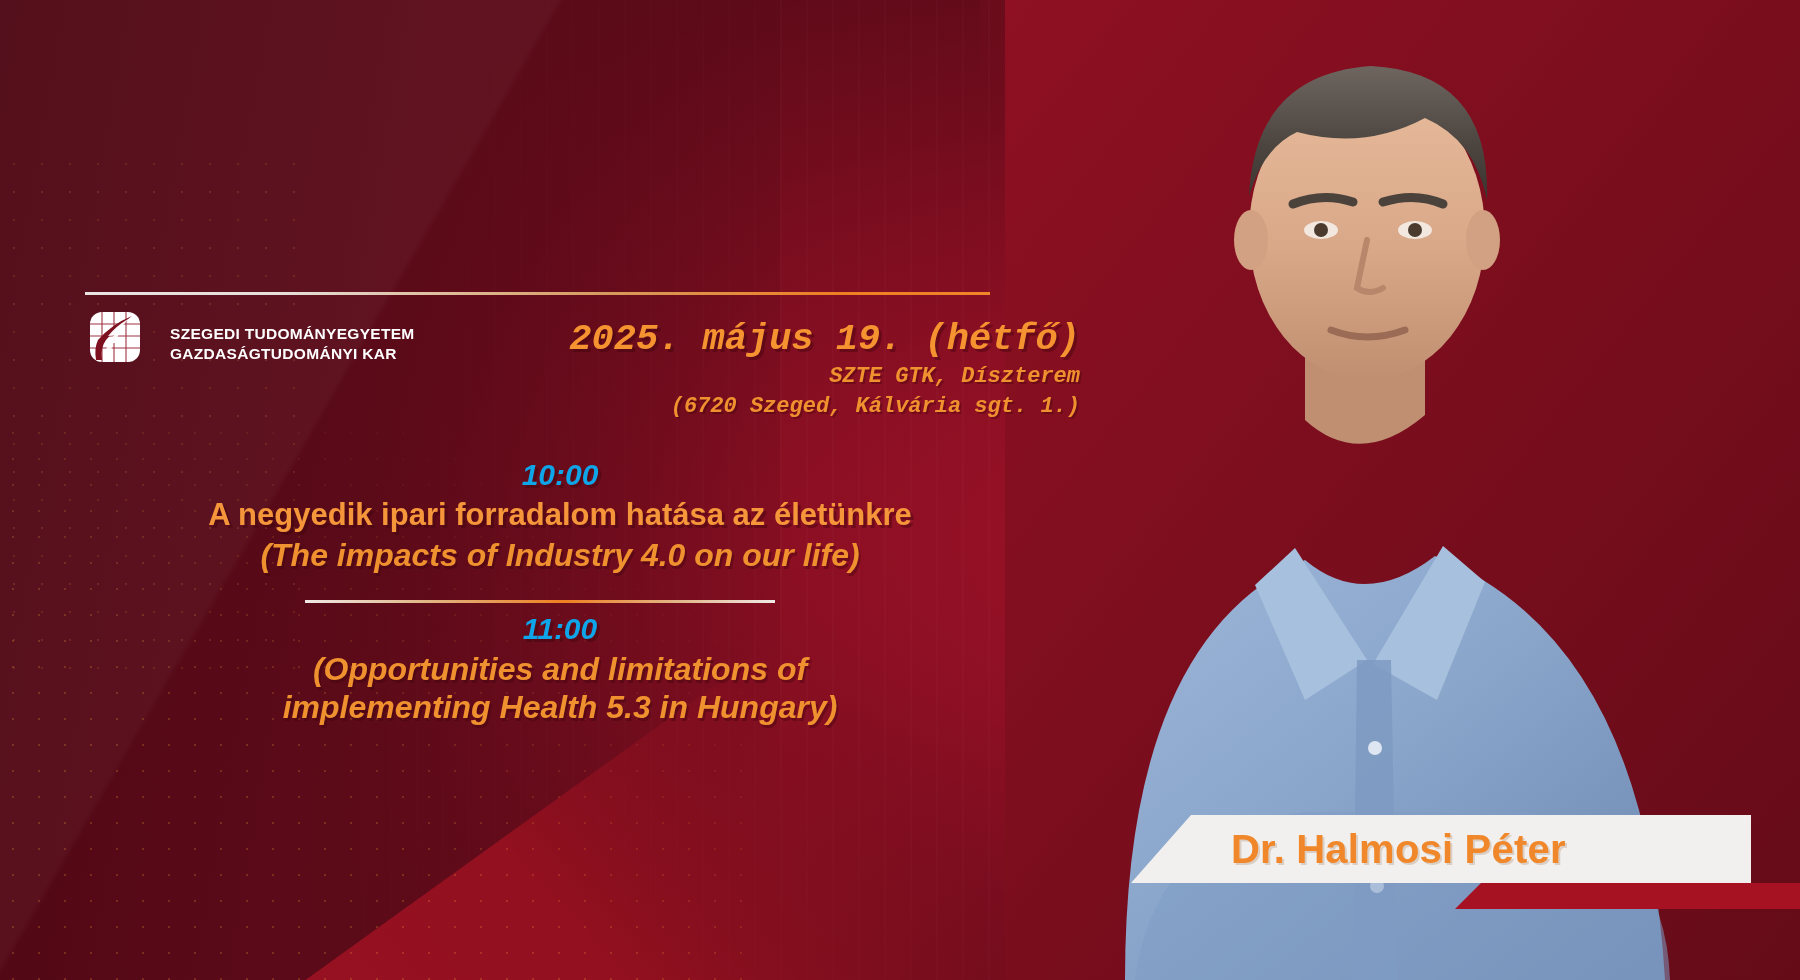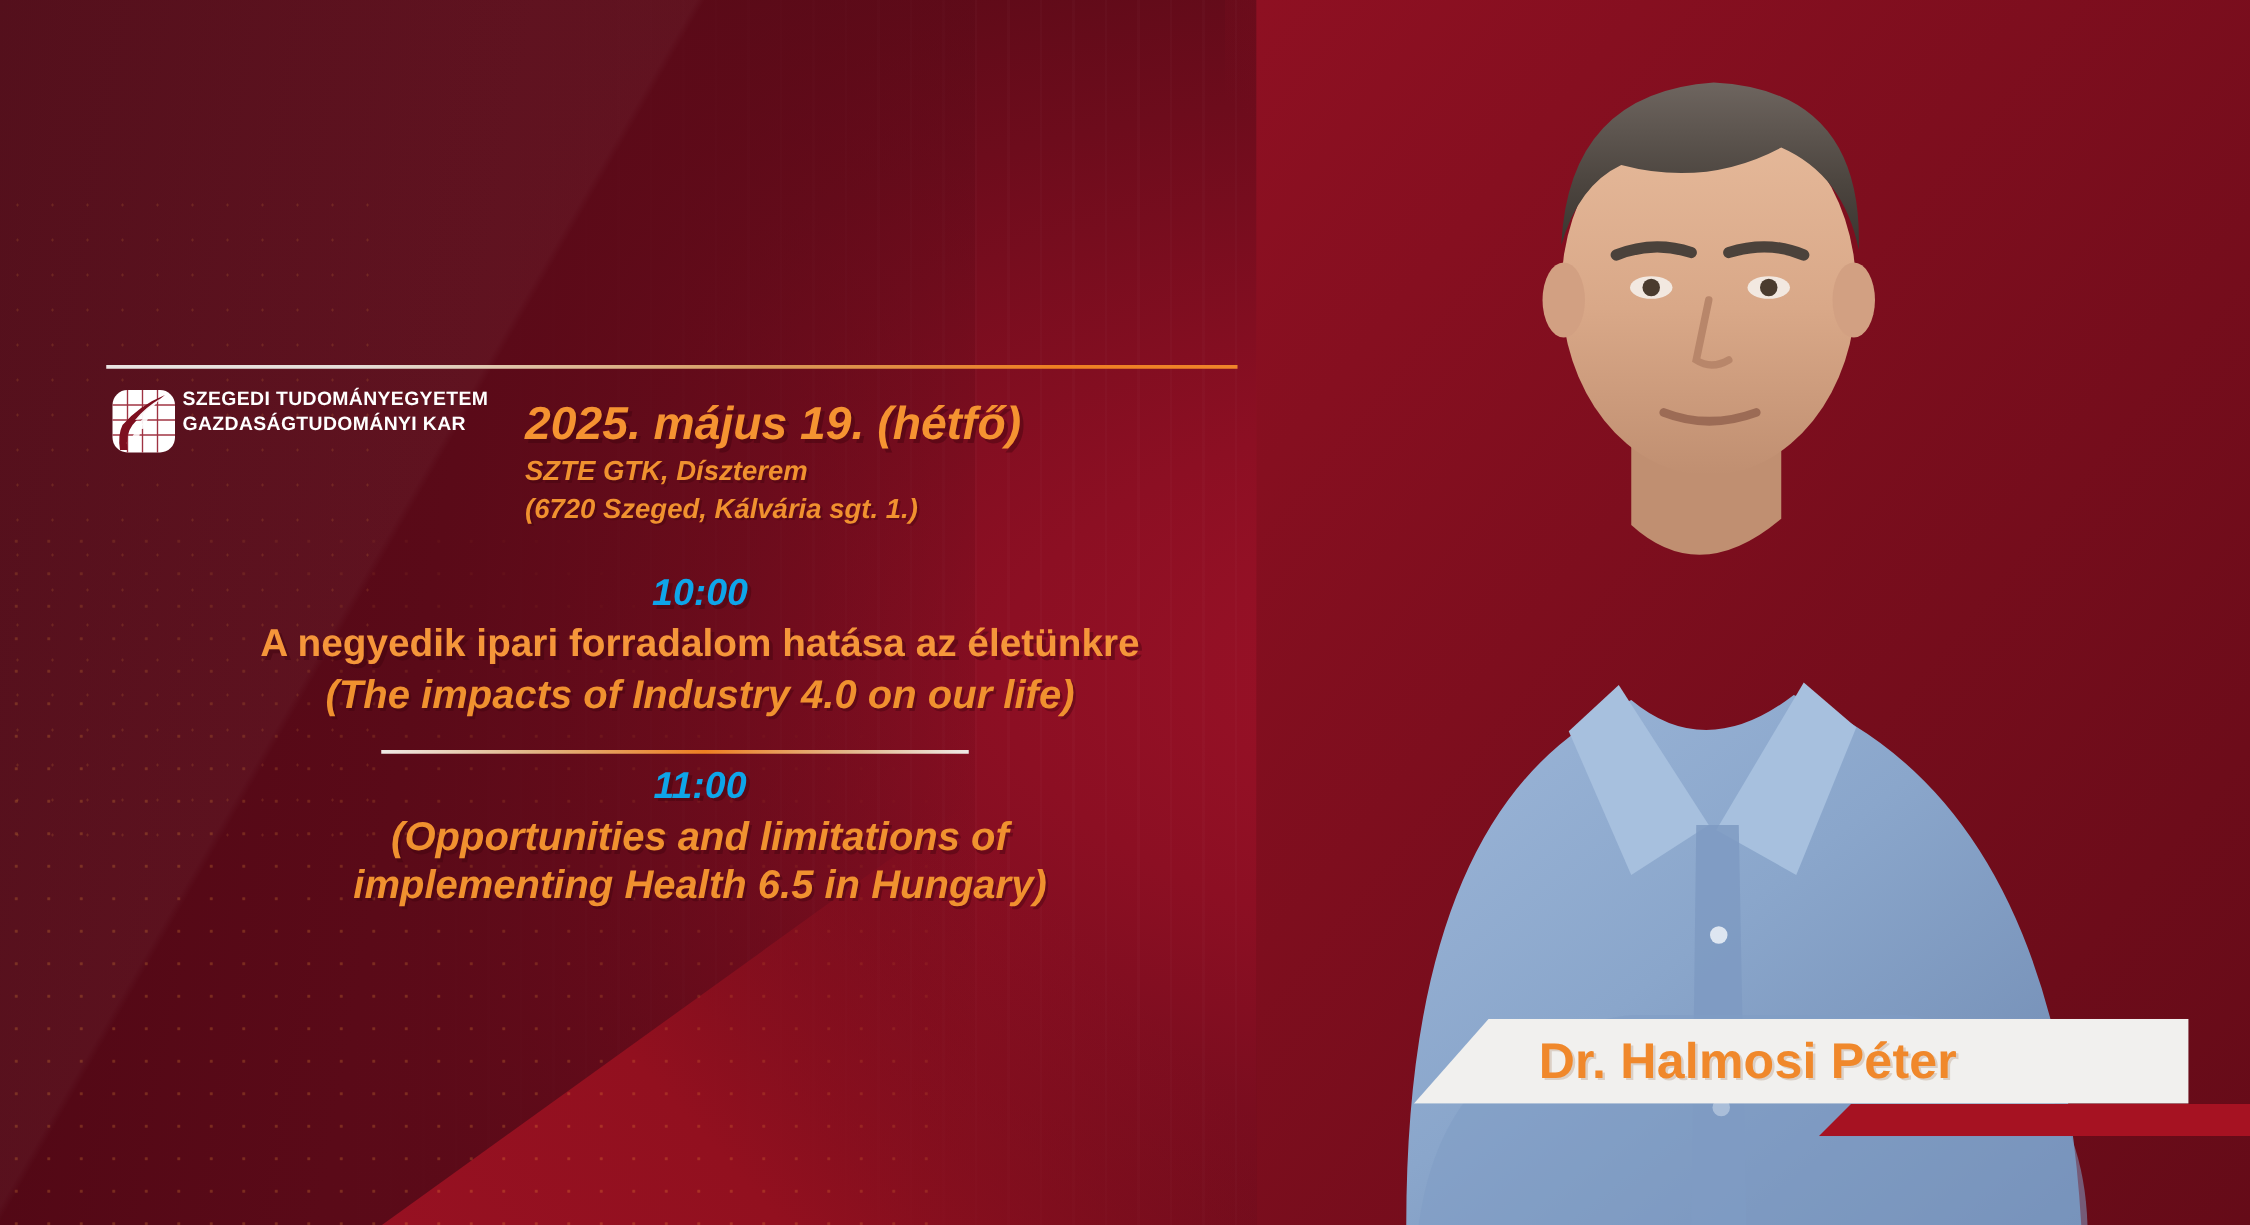--- a/index.html
+++ b/index.html
@@ -43,26 +43,26 @@
   .title{position:absolute;left:0;top:34px;width:1010px;text-align:center;
     color:#F59331;font-size:104px;line-height:.96;font-weight:bold;font-style:italic;
     letter-spacing:-1px;
     text-shadow:4px 5px 0 rgba(60,3,12,.45);}
   .title .l1{display:block;padding-left:10px;}
   .title .l2{display:block;padding-left:150px;}
 
   
   .rule-top{position:absolute;left:85px;top:292px;width:905px;height:3px;
     background:linear-gradient(90deg,#e9e4e2 0%, #e5ded9 22%, #d79a5c 58%, #ef7f22 84%, #f0852a 100%);}
-  .logo-row{position:absolute;left:88px;top:310px;display:flex;align-items:flex-start;gap:4px;}
+  .logo-row{position:absolute;left:88px;top:310px;display:flex;align-items:flex-end;gap:28px;}
   .logo-mark{width:54px;height:54px;position:relative;}
   .logo-text{color:#ffffff;font-weight:bold;font-size:15.5px;line-height:1.28;letter-spacing:.3px;}
 
   
-  .datewrap{position:absolute;left:420px;top:318px;width:660px;text-align:left;}
+  .datewrap{position:absolute;left:420px;top:318px;width:660px;text-align:right;font-family:Liberation Mono, monospace;}
   .date-main{color:#F59331;font-size:37px;font-weight:bold;font-style:italic;
     text-shadow:3px 3px 0 rgba(60,3,12,.40);}
   .venue{color:#F0912F;font-size:22px;font-weight:bold;font-style:italic;line-height:1.36;margin-top:2px;
     text-shadow:2px 2px 0 rgba(60,3,12,.35);}
 
   
   .prog{position:absolute;left:60px;width:1000px;text-align:center;}
   .prog1{top:458px;}
   .prog2{top:612px;}
   .time{color:#0ea5e9;font-size:30px;font-weight:bold;font-style:italic;
@@ -214,21 +214,21 @@
   </div>
 
   <div class="rule-mid"></div>
 
   <div class="prog prog2">
     <div class="time">11:00</div>
     <div class="hu">
     </div>
     <div class="en">
       <span style="display:block">(Opportunities and limitations of</span>
-      <span style="display:block">implementing Health 6.5 in Hungary)</span>
+      <span style="display:block">implementing Health 5.3 in Hungary)</span>
     </div>
   </div>
 
   <div class="banner">
     <span class="banner-label">Dr. Halmosi Péter</span>
   </div>
   <div class="banner-bar"></div>
 
 </div>
 

